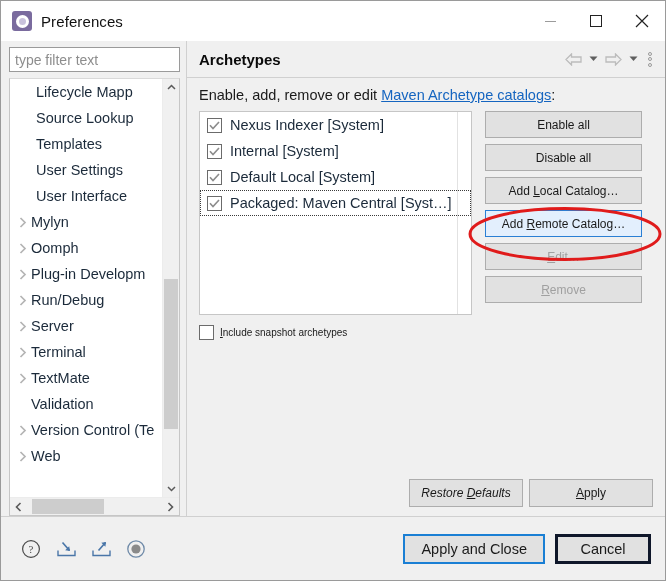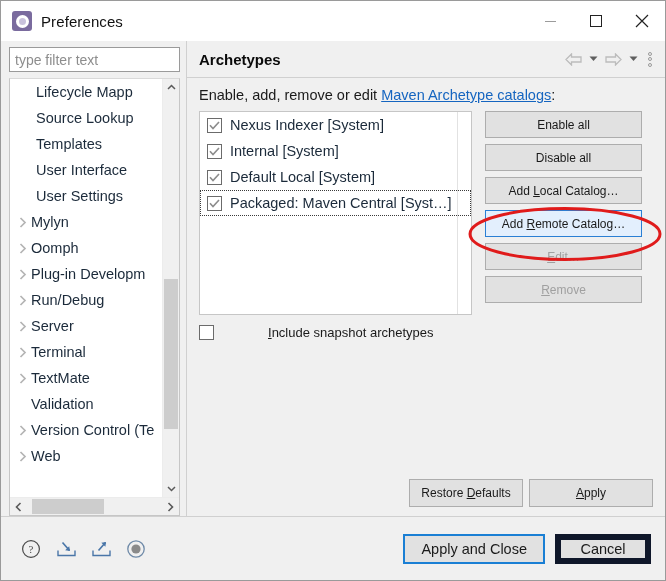--- a/index.html
+++ b/index.html
@@ -264,30 +264,30 @@
   .btn.disabled { color: #a0a0a0; }
   .btn.highlight {
     background: #e3effd;
     border: 1px solid #2a7fd4;
   }
   .u { text-decoration: underline; }
 
   .snapshot-row {
     margin-top: 10px;
     display: flex; align-items: center;
-    font-size: 13px; color: #1a1a1a; gap: 48px;
+    font-size: 10px; color: #1a1a1a;
   }
   .snapshot-row .cbox { margin-right: 6px; }
 
   .bottom-right-btns {
     margin-top: auto;
     display: flex; justify-content: flex-end; gap: 6px;
     padding-bottom: 9px;
   }
-  .btn-wide { width: 114px; height: 28px; }
+  .btn-wide { width: 114px; height: 28px; font-style: italic; }
   .btn-wide2 { width: 124px; height: 28px; }
 
   
   .footer-sep { height: 1px; background: #d0d0d0; }
   .footer {
     height: 63px; min-height: 63px;
     background: #f0f0f0;
     display: flex; align-items: center;
     padding: 0 14px 0 18px;
     position: relative;
@@ -301,21 +301,21 @@
     background: #e1e1e1;
     border: 2px solid #1a7fd4;
     box-sizing: border-box;
     display: flex; align-items: center; justify-content: center;
     font-size: 14.5px; color: #1a1a1a;
     font-family: "Liberation Sans", sans-serif;
   }
   .btn-plain {
     height: 30px; min-width: 96px; padding: 0 10px;
     background: #e1e1e1;
-    border: 6px solid #0f172a;
+    border: 3px solid #0f172a;
     box-sizing: border-box;
     display: flex; align-items: center; justify-content: center;
     font-size: 14.5px; color: #1a1a1a;
     font-family: "Liberation Sans", sans-serif;
   }
 
   
   .annotation-ellipse {
     position: absolute;
     left: 466px; top: 205px;
@@ -362,24 +362,24 @@
               <div class="tree-item child">
                 <span class="tlabel">Lifecycle Mapp</span>
               </div>
               <div class="tree-item child">
                 <span class="tlabel">Source Lookup</span>
               </div>
               <div class="tree-item child">
                 <span class="tlabel">Templates</span>
               </div>
               <div class="tree-item child">
+                <span class="tlabel">User Settings</span>
+              </div>
+              <div class="tree-item child">
                 <span class="tlabel">User Interface</span>
-              </div>
-              <div class="tree-item child">
-                <span class="tlabel">User Settings</span>
               </div>
               <div class="tree-item">
                 <span class="twisty">
                   <svg width="8" height="11" viewBox="0 0 8 11">
                     <path d="M1.5 1 L6 5.5 L1.5 10" stroke="#b4b4b4" stroke-width="1.7" fill="none"></path>
                   </svg>
                 </span>
                 <span class="tlabel">Mylyn</span>
               </div>
               <div class="tree-item">

